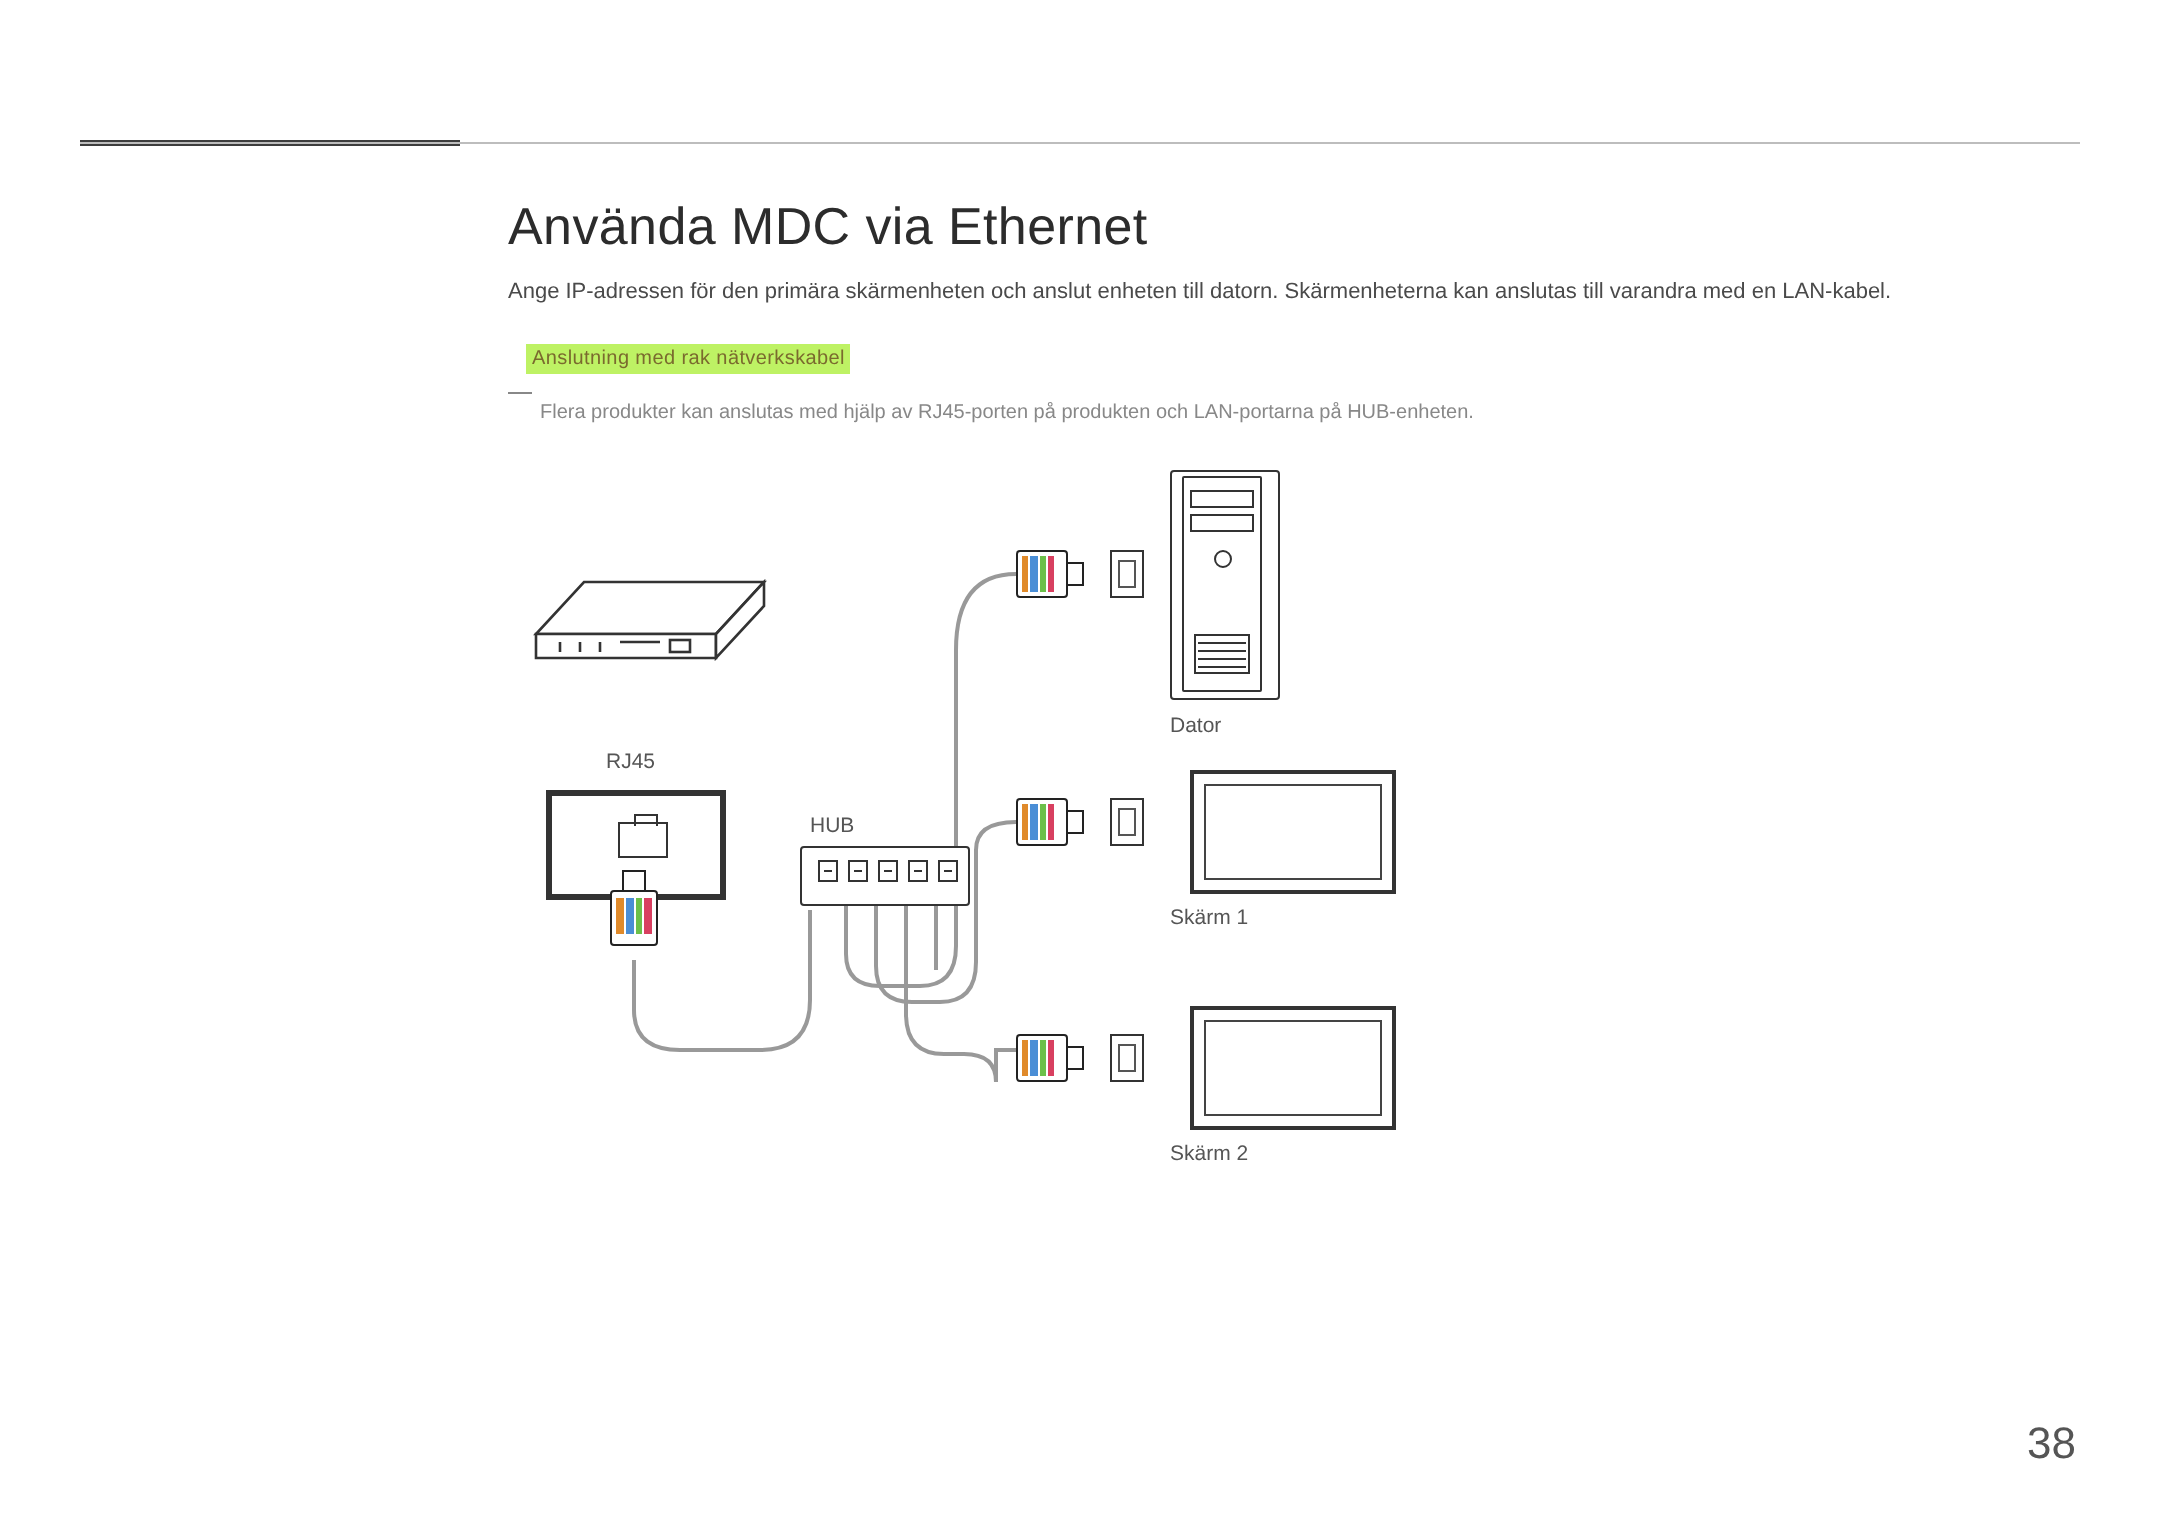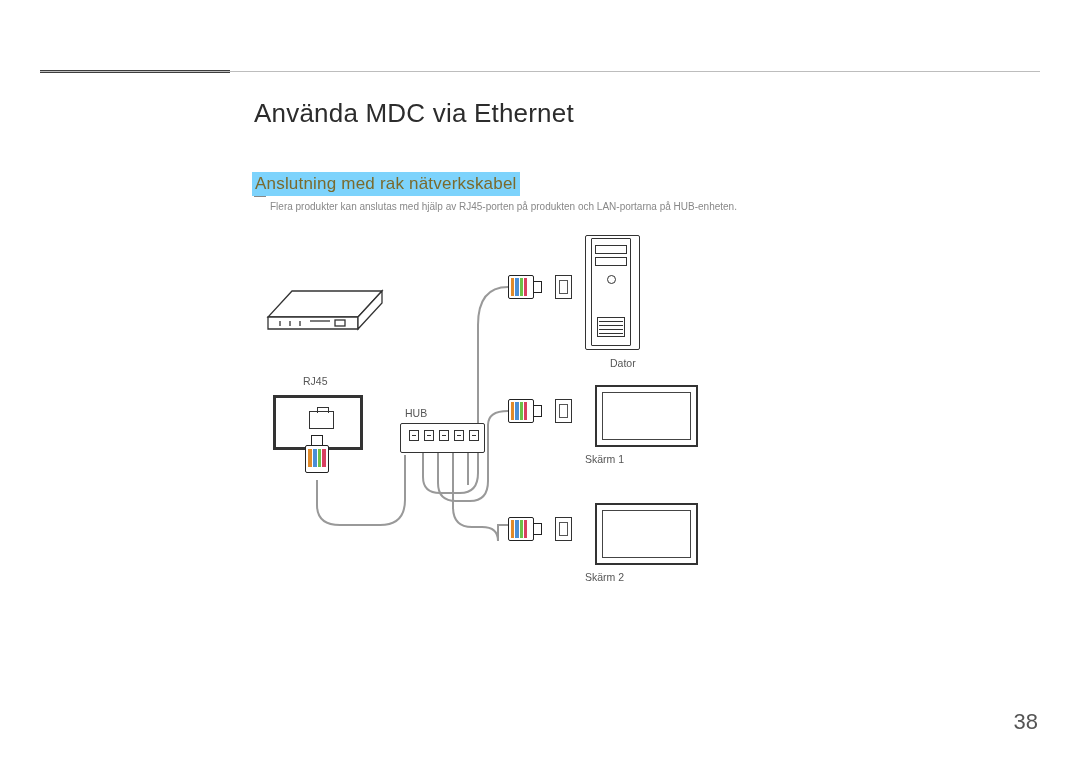--- a/index.html
+++ b/index.html
@@ -2,21 +2,21 @@
 <html><head>
 <meta charset="utf-8">
 <style>
   * { margin: 0; padding: 0; box-sizing: border-box; }
   html, body { width: 1080px; height: 763px; background: #fff; font-family: Arial, Helvetica, sans-serif; color: #333; }
   .page { position: relative; width: 1080px; height: 763px; }
   .topbar { position: absolute; top: 70px; left: 40px; width: 190px; height: 3px; background: #3d3d3d; }
   .hr { position: absolute; top: 71px; left: 40px; right: 40px; height: 1px; background: #bdbdbd; }
   .title { position: absolute; top: 98px; left: 254px; font-size: 26px; font-weight: 500; color: #2c2c2c; letter-spacing: 0.2px; }
   .intro { position: absolute; top: 138px; left: 254px; right: 60px; font-size: 11px; color: #4a4a4a; line-height: 1.5; }
-  .subhead { position: absolute; top: 172px; left: 252px; font-size: 17px; color: #7a6a2e; background: #7dd3fc; padding: 2px 3px; letter-spacing: 0.2px; }
+  .subhead { position: absolute; top: 172px; left: 263px; font-size: 10px; color: #7a6a2e; background: #bef264; padding: 2px 3px; letter-spacing: 0.2px; }
   .note-dash { position: absolute; top: 196px; left: 254px; width: 12px; height: 1px; background: #888; }
   .note { position: absolute; top: 200px; left: 270px; right: 80px; font-size: 10px; color: #888; line-height: 1.4; }
   .pagenum { position: absolute; bottom: 28px; right: 42px; font-size: 22px; color: #555; font-weight: 300; }
   
   .diagram { position: absolute; top: 225px; left: 260px; width: 520px; height: 380px; }
   .dlabel { position: absolute; font-size: 10.5px; color: #555; }
   
   .screen { position: absolute; border: 2.5px solid #333; background: #fff; }
   .screen .inner { position: absolute; inset: 5px; border: 1px solid #444; }
   
@@ -63,20 +63,21 @@
   svg.cable { position:absolute; left:0; top:0; width:520px; height:380px; pointer-events:none; }
 </style>
 </head>
 <body>
 
 <div class="page">
   <div class="topbar"></div>
   <div class="hr"></div>
 
   <h2 class="title">Använda MDC via Ethernet</h2>
+  <p class="intro">Ange IP-adressen för den primära skärmenheten och anslut enheten till datorn. Skärmenheterna kan anslutas till varandra med en LAN-kabel.</p>
   <div class="subhead">Anslutning med rak nätverkskabel</div>
   <div class="note-dash"></div>
   <p class="note">Flera produkter kan anslutas med hjälp av RJ45-porten på produkten och LAN-portarna på HUB-enheten.</p>
 
   <div class="diagram">
 
     <svg class="cable">
       <g fill="none" stroke="#999" stroke-width="2">
 
         <path d="M57 255 L57 280 Q57 300 80 300 L120 300 Q145 300 145 275 L145 230"></path>
@@ -136,21 +137,21 @@
       <div class="front"></div>
       <div class="drive" style="top:10px;"></div>
       <div class="drive" style="top:22px;"></div>
       <div class="btn" style="top:40px;"></div>
       <div class="vent" style="top:82px;"></div>
       <div class="slot" style="top:86px;"></div>
       <div class="slot" style="top:90px;"></div>
       <div class="slot" style="top:94px;"></div>
       <div class="slot" style="top:98px;"></div>
     </div>
-    <div class="dlabel" style="left:325px; top:132px;margin-left:25px;">Dator</div>
+    <div class="dlabel" style="left:325px; top:132px;">Dator</div>
 
     <div class="plug" style="left:248px; top:48px;">
       <div class="b"></div>
         <div class="clip"></div>
       <div class="pins">
           <span></span>
           <span></span>
           <span></span>
           <span></span>
         </div>

